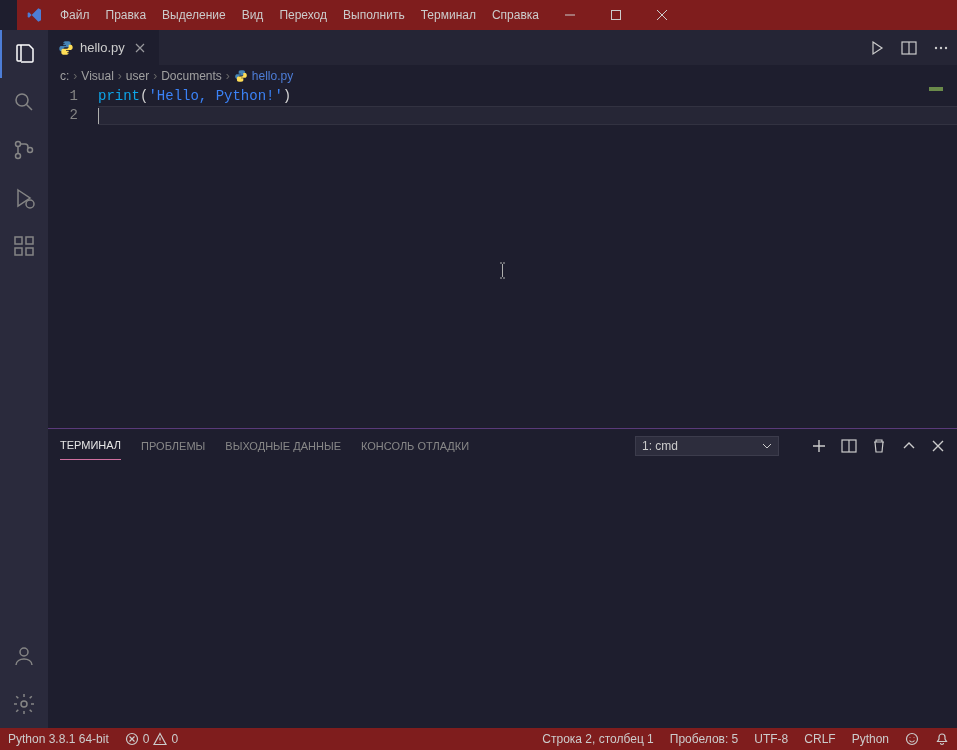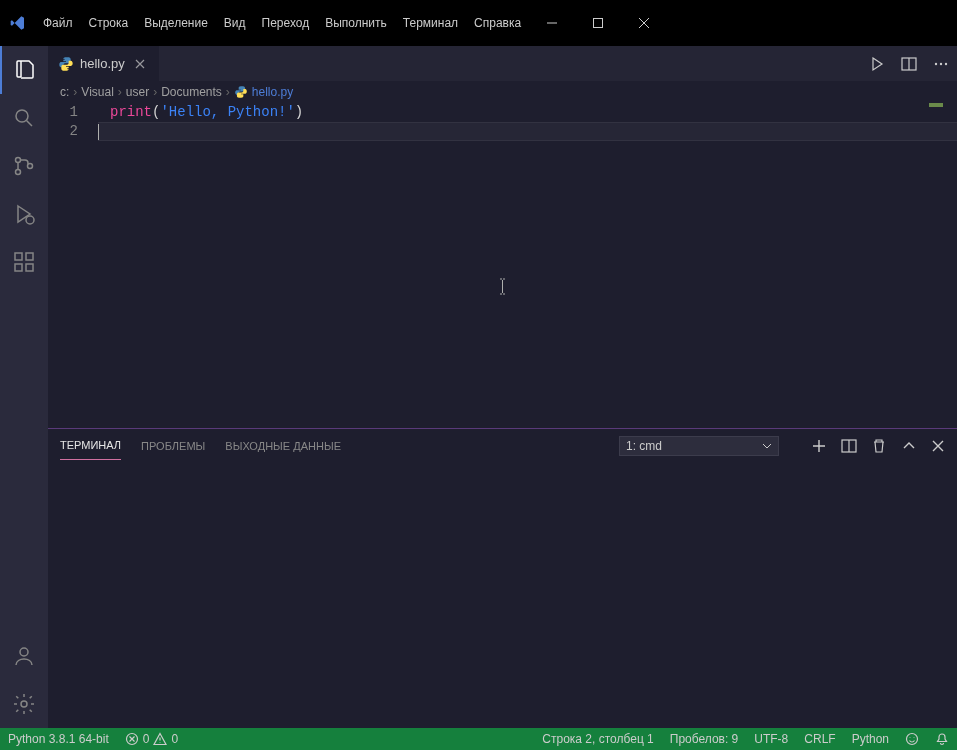--- a/index.html
+++ b/index.html
@@ -9,26 +9,27 @@
   font-size: 13px;
   background: #1e1e2e;
   color: #cccccc;
   overflow: hidden;
   display: flex;
   flex-direction: column;
 }
 
 
 .titlebar {
-  height: 46px;
-  background: #000000;
+  height: 30px;
+  background: #7f1d1d;
   display: flex;
   align-items: center;
   color: #cccccc;
   font-size: 12px;
+  margin-left: 17px;
 }
 .titlebar .logo { width: 35px; display: flex; align-items: center; justify-content: center; }
 .menu { display: flex; }
 .menu-item { padding: 0 8px; height: 30px; display: flex; align-items: center; cursor: pointer; }
 .title-center { flex: 1; text-align: center; }
 .window-controls { display: flex; }
 .win-btn { width: 46px; height: 30px; display: flex; align-items: center; justify-content: center; cursor: pointer; }
 
 
 .main { flex: 1; display: flex; overflow: hidden; }
@@ -97,21 +98,21 @@
   width: 50px;
   text-align: right;
   color: #858585;
   padding-right: 20px;
   user-select: none;
 }
 .gutter div { height: 19px; line-height: 19px; }
 .code { flex: 1; position: relative; }
 .code-line { height: 19px; line-height: 19px; white-space: pre; }
 .code-line.current { background: rgba(255,255,255,0.04); border: 1px solid rgba(255,255,255,0.06); border-left: none; border-right: none; }
-.tok-fn { color: #ec4899; margin-left: 12px; }
+.tok-fn { color: #0ea5e9; }
 .tok-punc { color: #d4d4d4; }
 .tok-str { color: #3b82f6; }
 .cursor {
   display: inline-block;
   width: 1px; height: 16px;
   background: #aeafad;
   vertical-align: middle;
 }
 .text-cursor {
   position: absolute;
@@ -144,21 +145,21 @@
 }
 .panel-tab { color: #888; cursor: pointer; padding: 8px 0; text-transform: uppercase; }
 .panel-tab.active { color: #e5e5e5; border-bottom: 1px solid #d070a0; }
 .panel-tabs .spacer { flex: 1; }
 .term-select {
   background: #2d2d3d;
   border: 1px solid #3c3c4c;
   color: #ccc;
   padding: 2px 6px;
   font-size: 12px;
-  width: 160px;
+  width: 144px;
   display: flex;
   align-items: center;
   justify-content: space-between;
   cursor: pointer;
 }
 .panel-actions { display: flex; gap: 14px; align-items: center; margin-left: 12px; color: #ccc; }
 .panel-actions .ic { cursor: pointer; }
 
 .terminal {
   flex: 1;
@@ -172,21 +173,21 @@
 }
 .terminal .warn-ic {
   position: absolute;
   right: 14px; top: 40px;
   color: #cca700;
 }
 
 
 .statusbar {
   height: 22px;
-  background: #15803d;
+  background: #7f1d1d;
   display: flex;
   align-items: flex-start;
   font-size: 12px;
   color: #cccccc;
 }
 .statusbar .sb-item { padding: 0 8px; cursor: pointer; display: flex; align-items: center; gap: 4px; height: 22px; }
 .statusbar .spacer { flex: 1; }
 
 svg { display: block; }
 </style>
@@ -194,21 +195,21 @@
 <body>
 
 <div class="titlebar">
   <div class="logo">
     <svg width="16" height="16" viewBox="0 0 24 24">
         <path fill="#4d7dd6" d="M17 2L7 12l10 10 4-2V4l-4-2zM3 8l4 4-4 4-2-1V9l2-1z"></path>
       </svg>
   </div>
   <div class="menu">
     <div class="menu-item">Файл</div>
-    <div class="menu-item">Строка</div>
+    <div class="menu-item">Правка</div>
     <div class="menu-item">Выделение</div>
     <div class="menu-item">Вид</div>
     <div class="menu-item">Переход</div>
     <div class="menu-item">Выполнить</div>
     <div class="menu-item">Терминал</div>
     <div class="menu-item">Справка</div>
   </div>
   <div class="window-controls">
     <div class="win-btn">
       <svg width="10" height="10" viewBox="0 0 10 10">
@@ -353,20 +354,21 @@
         </div>
         <div class="minimap-mark"></div>
       </div>
     </div>
 
     <div class="panel">
       <div class="panel-tabs">
         <div class="panel-tab active">ТЕРМИНАЛ</div>
         <div class="panel-tab">ПРОБЛЕМЫ</div>
         <div class="panel-tab">ВЫХОДНЫЕ ДАННЫЕ</div>
+        <div class="panel-tab">КОНСОЛЬ ОТЛАДКИ</div>
         <div class="spacer"></div>
         <div class="term-select">
           <span>1: cmd</span>
           <span>
             <svg width="10" height="10" viewBox="0 0 10 10">
                 <path fill="none" stroke="#ccc" d="M1 3l4 4 4-4"></path>
               </svg>
           </span>
         </div>
         <div class="panel-actions">
@@ -410,21 +412,21 @@
         <path d="M4.5 4.5l5 5M9.5 4.5l-5 5"></path>
       </svg>
     <span>0</span>
     <svg width="14" height="14" viewBox="0 0 14 14" fill="none" stroke="currentColor" stroke-width="1.2">
         <path d="M7 1.5l6 11H1l6-11zM7 5.5v3M7 10.5v.5"></path>
       </svg>
     <span>0</span>
   </div>
   <div class="spacer"></div>
   <div class="sb-item">Строка 2, столбец 1</div>
-  <div class="sb-item">Пробелов: 9</div>
+  <div class="sb-item">Пробелов: 5</div>
   <div class="sb-item">UTF-8</div>
   <div class="sb-item">CRLF</div>
   <div class="sb-item">Python</div>
   <div class="sb-item">
     <svg width="14" height="14" viewBox="0 0 14 14" fill="none" stroke="currentColor" stroke-width="1.2">
         <circle cx="7" cy="7" r="5.5"></circle>
         <path d="M4.5 8.5s1 1.5 2.5 1.5 2.5-1.5 2.5-1.5M5 5.5v.5M9 5.5v.5"></path>
       </svg>
   </div>
   <div class="sb-item">

